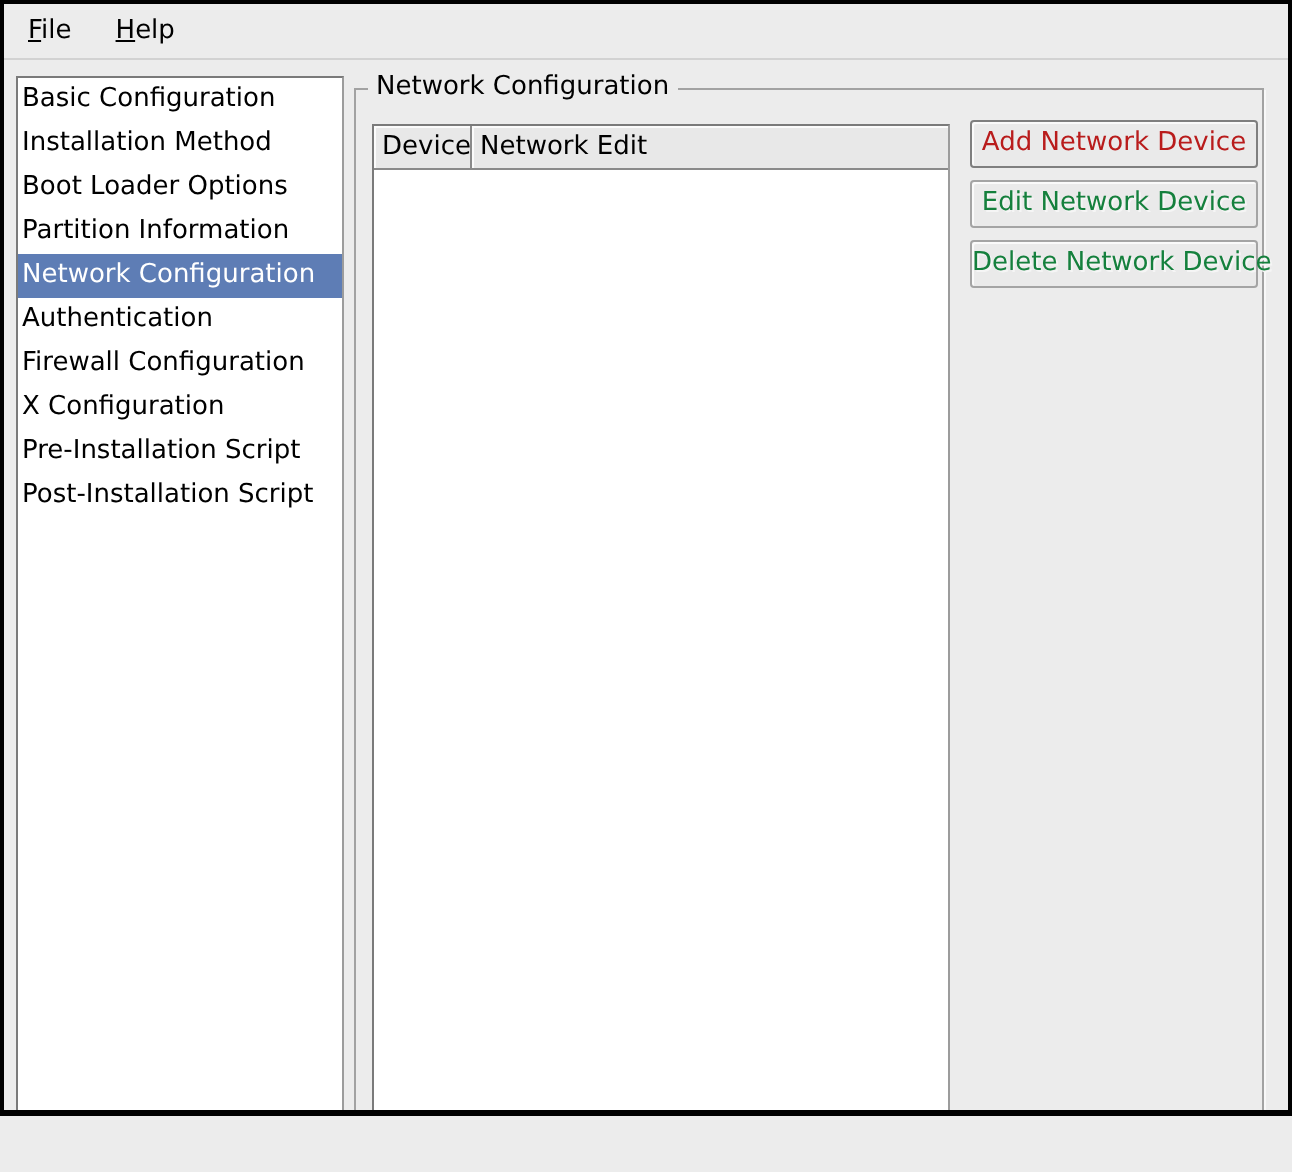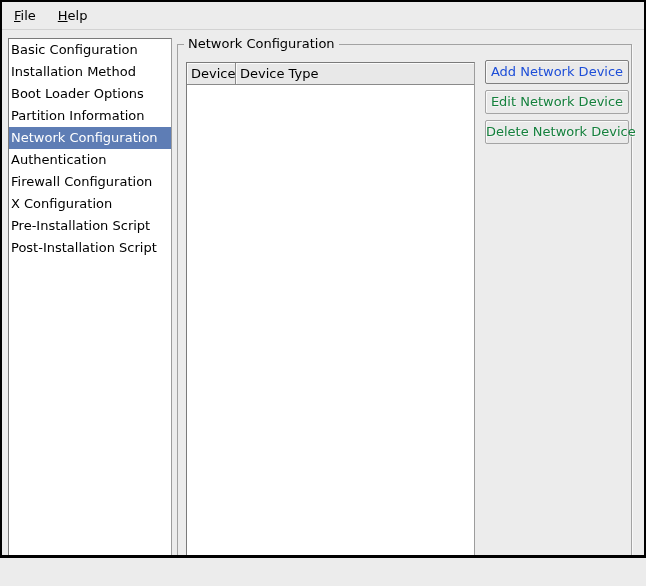--- a/index.html
+++ b/index.html
@@ -116,21 +116,21 @@
     gap: 6px;
   }
   .btn {
     height: 24px;
     background: #eaeaea;
     border: 1px solid #7f7f7f;
     border-radius: 2px;
     box-shadow: inset 1px 1px 0 #fafafa;
     font-family: "DejaVu Sans", "Liberation Sans", sans-serif;
     font-size: 13px;
-    color: #1d4ed8;
+    color: #b91c1c;
     text-align: center;
     line-height: 22px;
     white-space: nowrap;
     cursor: default;
   }
   .btn.disabled {
     border-color: #a4a4a4;
     color: #15803d;
     text-shadow: 1px 1px 0 #f5f5f5;
   }
@@ -161,21 +161,21 @@
     <div class="section-item">Pre-Installation Script</div>
     <div class="section-item">Post-Installation Script</div>
   </div>
 
   <div class="frame">
     <span class="frame-title">Network Configuration</span>
 
     <div class="device-table">
       <div class="table-header">
         <div class="col-header col-device">Device</div>
-        <div class="col-header col-type">Device Type</div>
+        <div class="col-header col-type">Network Edit</div>
       </div>
       <div class="table-body"></div>
     </div>
 
     <div class="button-col">
       <button class="btn">Add Network Device</button>
       <button class="btn disabled">Edit Network Device</button>
       <button class="btn disabled">Delete Network Device</button>
     </div>
   </div>

